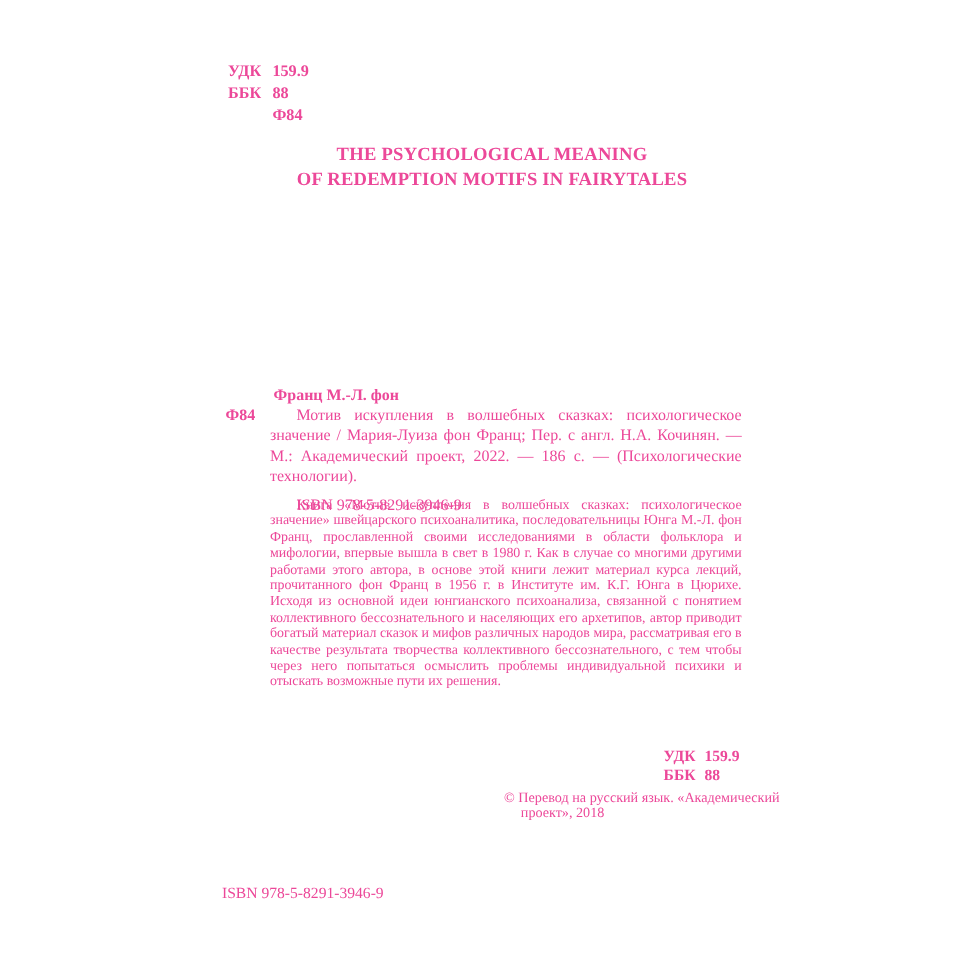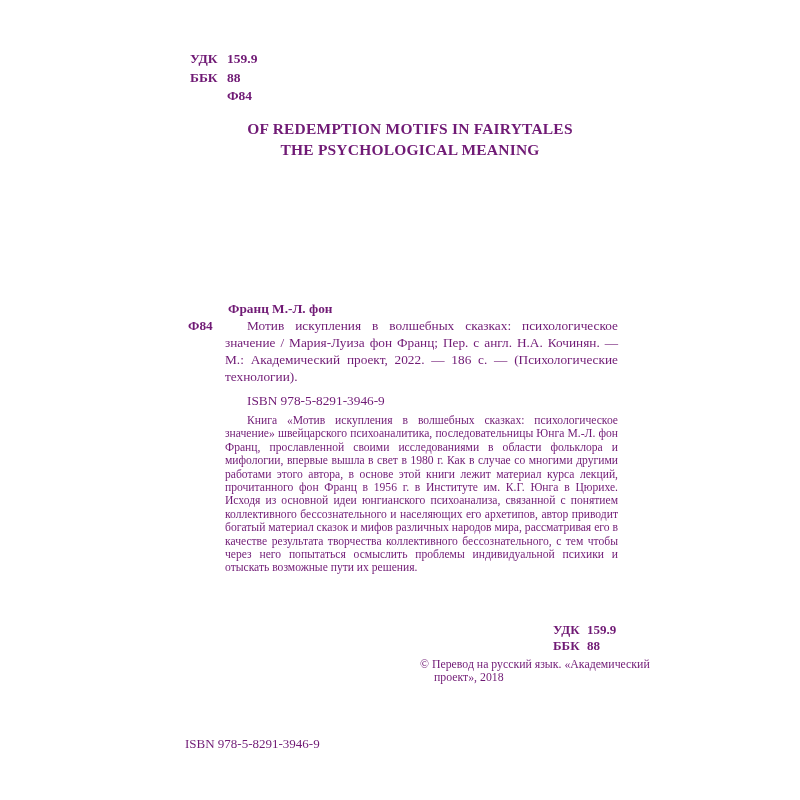--- a/index.html
+++ b/index.html
@@ -6,21 +6,21 @@
     margin: 0;
     padding: 0;
     background: #ffffff;
   }
   .page {
     position: relative;
     width: 800px;
     height: 800px;
     background: #ffffff;
     font-family: "Liberation Serif", "DejaVu Serif", serif;
-    color: #701a75;
+    color: #ec4899;
     overflow: hidden;
   }
 
   
   .codes-top {
     position: absolute;
     left: 190px;
     top: 50px;
     font-size: 13.5px;
     font-weight: bold;
@@ -55,21 +55,21 @@
 
   
   .biblio {
     position: absolute;
     left: 225px;
     top: 300px;
     width: 393px;
     font-size: 13.3px;
     line-height: 17px;
   }
-  .biblio .author { font-weight: bold; margin-left: 3px; }
+  .biblio .author { font-weight: bold; margin-left: 3px; margin-top: 20px; }
   .biblio .entry { position: relative; text-align: justify; text-indent: 22px; }
   .biblio .entry-code {
     position: absolute;
     left: -37px;
     top: 0;
     text-indent: 0;
     font-weight: bold;
   }
   .biblio .isbn { margin-top: 7px; text-indent: 22px; }
 
@@ -122,22 +122,22 @@
 
 <div class="page">
 
   <div class="codes-top">
     <div><span class="lbl">УДК</span><span>159.9</span></div>
     <div><span class="lbl">ББК</span><span>88</span></div>
     <div class="indent"><span>Ф84</span></div>
   </div>
 
   <div class="title-block">
+    <div class="t">THE PSYCHOLOGICAL MEANING</div>
     <div class="t">OF REDEMPTION MOTIFS IN FAIRYTALES</div>
-    <div class="t">THE PSYCHOLOGICAL MEANING</div>
   </div>
 
 
   <div class="biblio">
     <div class="author">Франц М.-Л. фон</div>
     <div class="entry">
       <span class="entry-code">Ф84</span><span>Мотив искупления в волшебных сказках: психологическое значение / Мария-Луиза фон Франц; Пер. с англ. Н.А. Кочинян. — М.: Академический проект, 2022. — 186 с. — (Психологические технологии).</span>
     </div>
     <div class="isbn">ISBN 978-5-8291-3946-9</div>
   </div>

